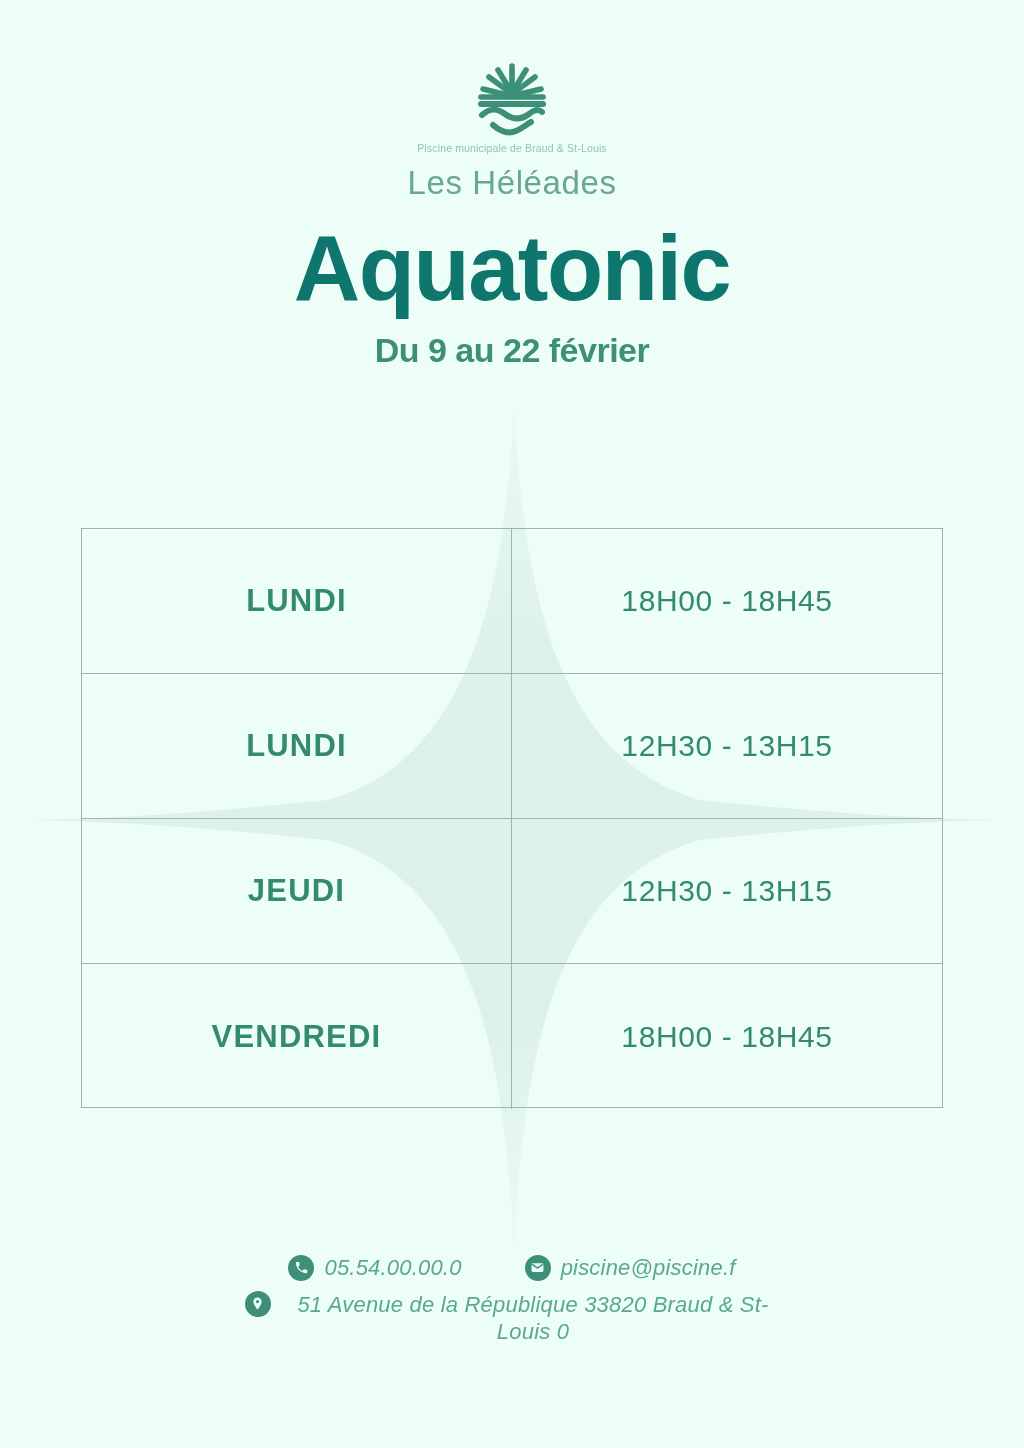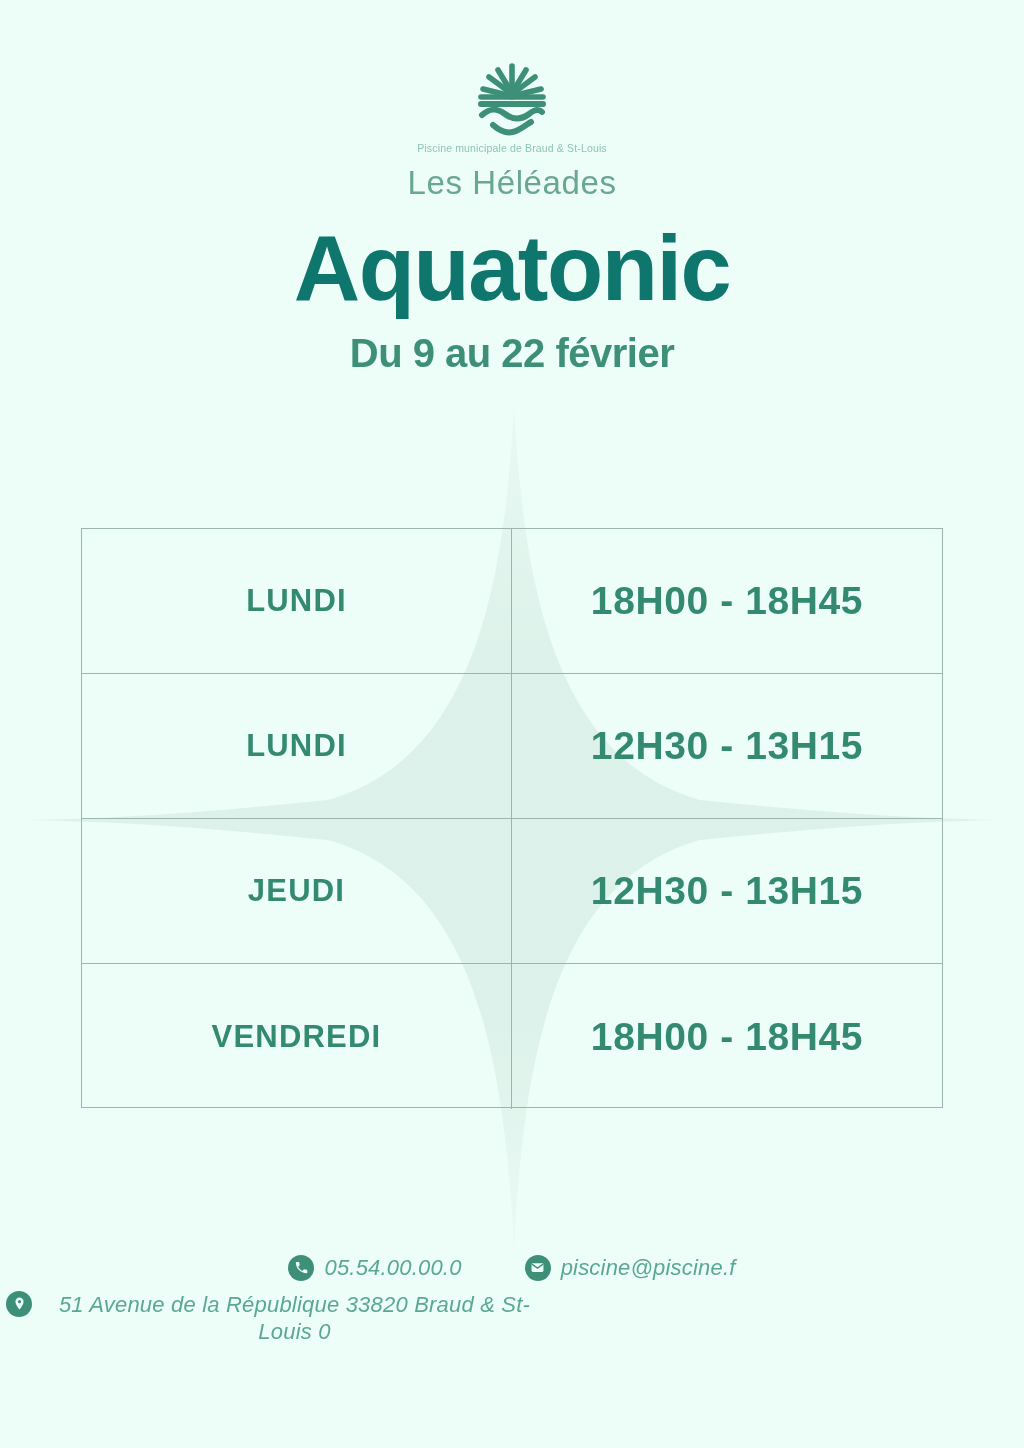--- a/index.html
+++ b/index.html
@@ -81,21 +81,21 @@
     color: #0f766e;
     line-height: 1;
     z-index: 2;
   }
   #poster-subtitle {
     position: absolute;
     left: 0;
     top: 333px;
     width: 1024px;
     text-align: center;
-    font-size: 40px;
+    font-size: 34px;
     font-weight: 700;
     letter-spacing: -0.5px;
     color: #3d9077;
     line-height: 1;
     z-index: 2;
   }
 
   
   #schedule-table {
     position: absolute;
@@ -133,42 +133,43 @@
     align-items: center;
     justify-content: center;
   }
   .cell-day span {
     font-size: 31px;
     font-weight: 700;
     letter-spacing: 1.2px;
     color: #338a70;
   }
   .cell-time span {
-    font-size: 39px;
-    font-weight: 700;
+    font-size: 30px;
+    font-weight: 400;
     letter-spacing: 0.6px;
     color: #338a70;
   }
 
   
   #contact-block {
     position: absolute;
     left: 0;
     top: 1254px;
     width: 1024px;
     z-index: 2;
   }
   #contact-row-primary {
     display: flex;
     justify-content: center;
     align-items: center;
     gap: 63px;
   }
   #contact-row-address {
     display: flex;
+    justify-content: center;
     align-items: flex-start;
     margin-top: 9px;
     padding-left: 6px;
   }
   .contact-item {
     display: flex;
     align-items: center;
     gap: 10px;
   }
   .contact-icon {

